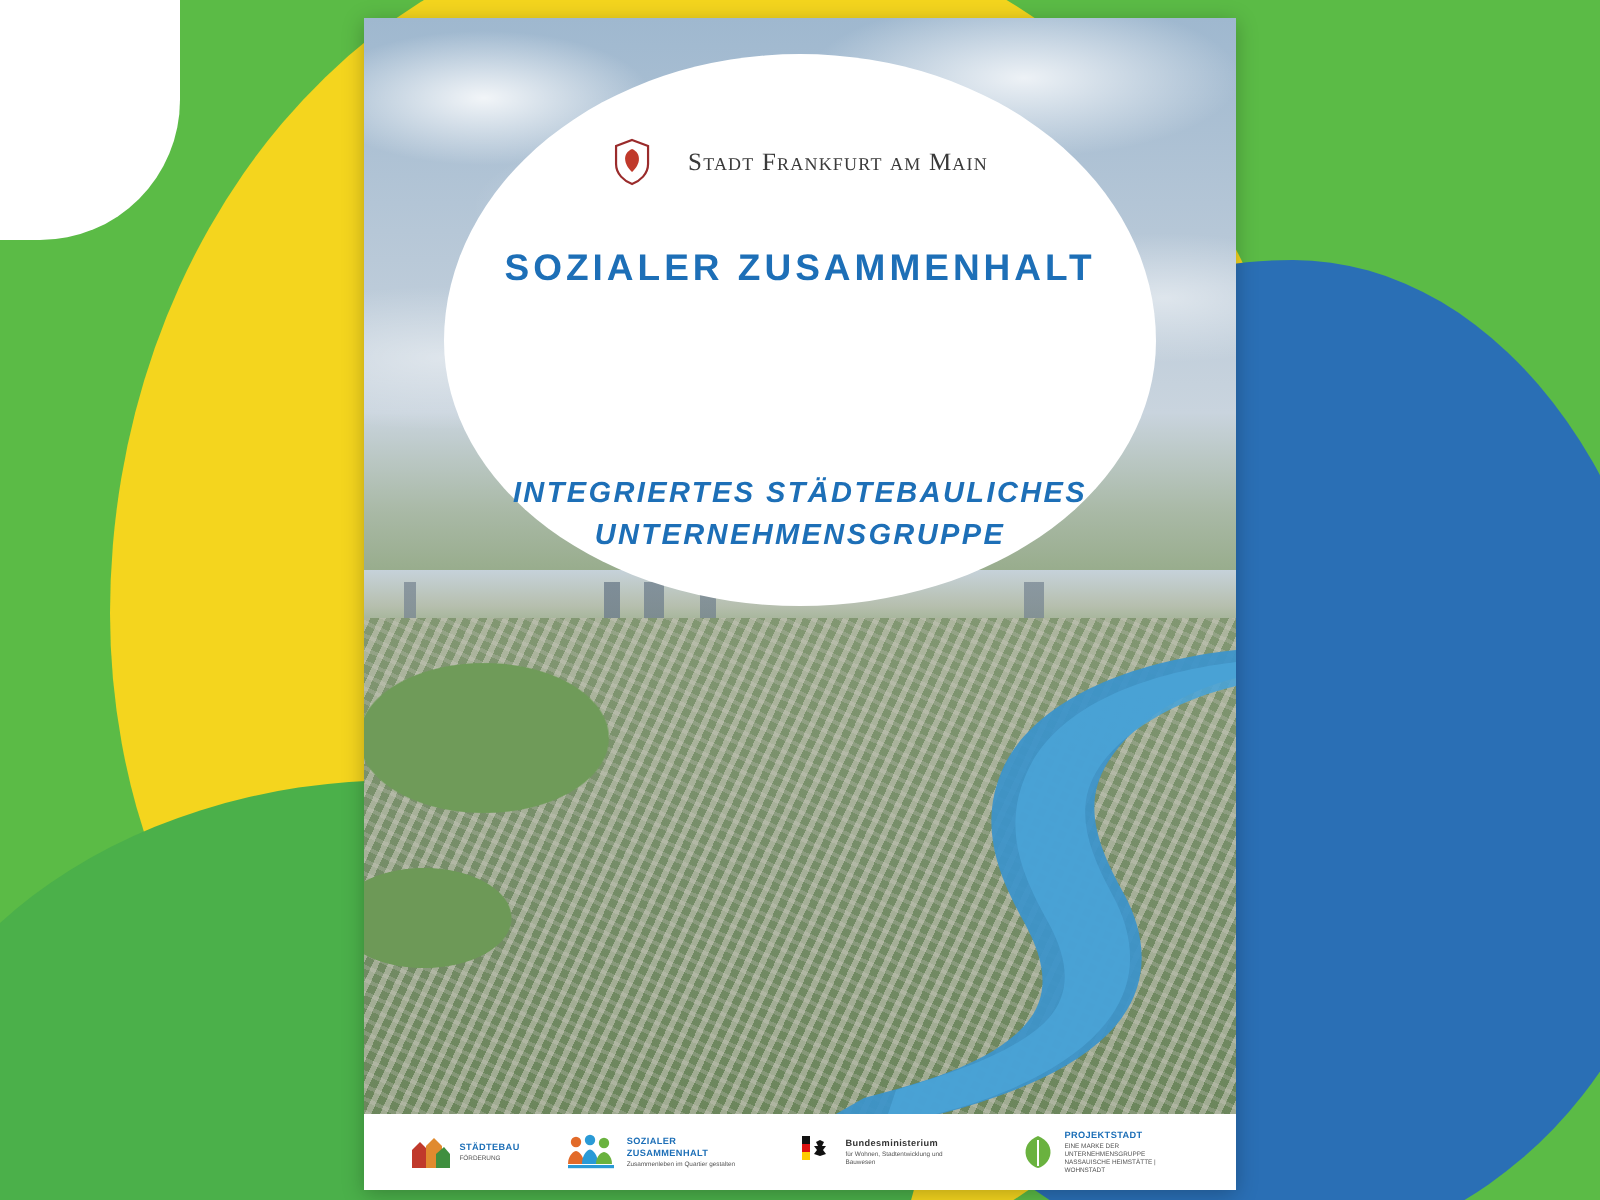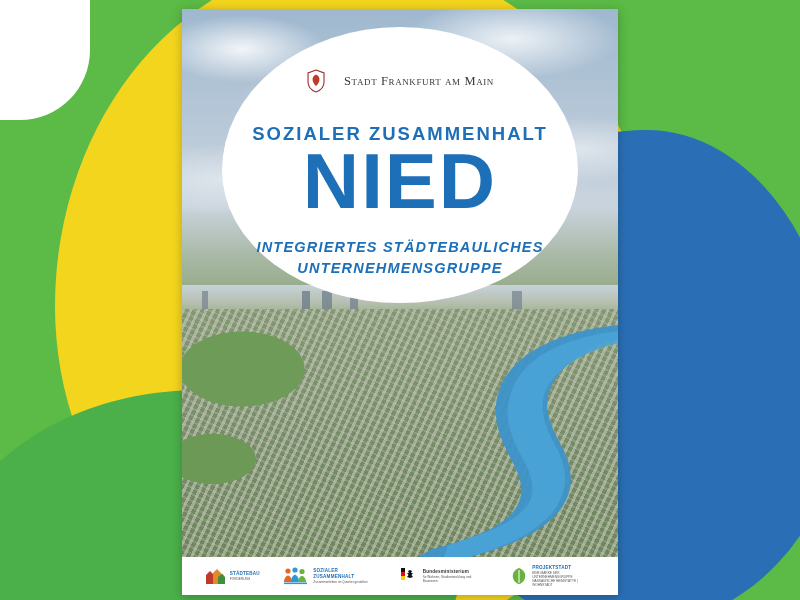--- a/index.html
+++ b/index.html
@@ -247,21 +247,20 @@
     <div class="crest-block">
       <svg class="crest" viewBox="0 0 20 24">
         <path d="M10 1 L18 4 V13 C18 18 14 21.5 10 23 C6 21.5 2 18 2 13 V4 Z" fill="#ffffff" stroke="#9a2b2b" stroke-width="1.1"></path>
         <path d="M10 5.5 C7.6 6.5 6.2 8.6 6.6 11.2 C7 13.8 8.6 15.6 10 17
                  C11.4 15.6 13 13.8 13.4 11.2 C13.8 8.6 12.4 6.5 10 5.5 Z" fill="#c0392b"></path>
       </svg>
       <span class="crest-text">Stadt Frankfurt am Main</span>
     </div>
 
     <div class="kicker">SOZIALER ZUSAMMENHALT</div>
-    <div class="headline">NIED</div>
     <div class="subline">
       <span>INTEGRIERTES STÄDTEBAULICHES</span><br>
       <span>UNTERNEHMENSGRUPPE</span>
     </div>
   </div>
 
   <div class="logobar">
 
     <div class="logo">
       <svg class="mark" width="22" height="20" viewBox="0 0 22 20">

